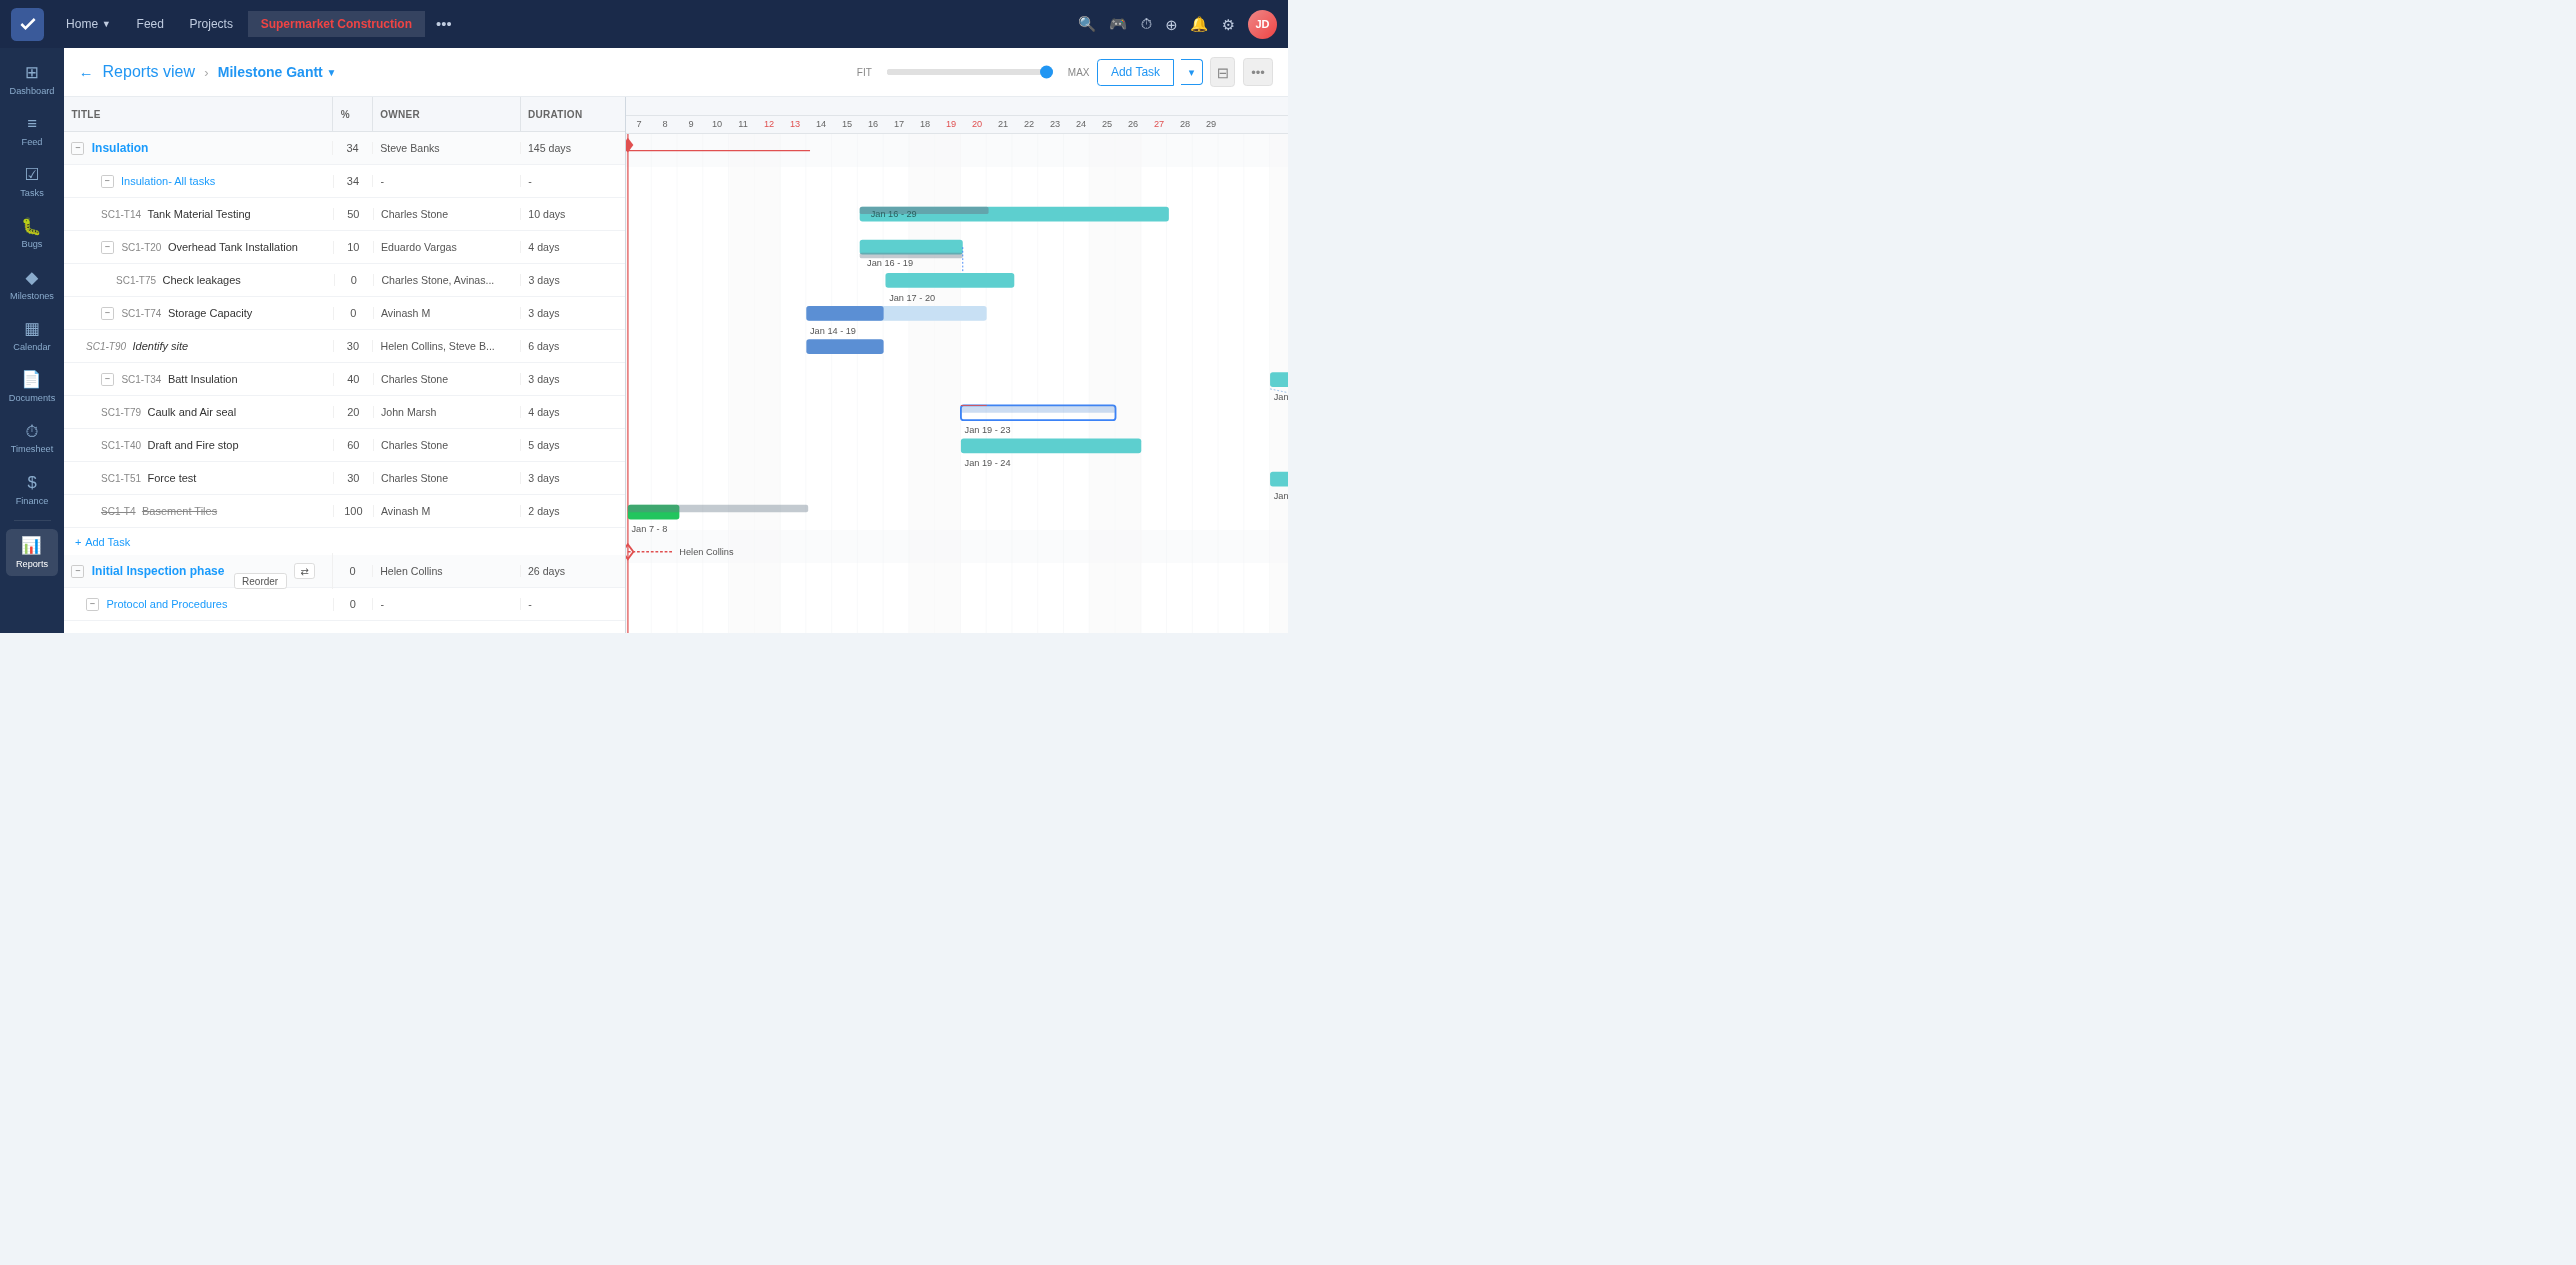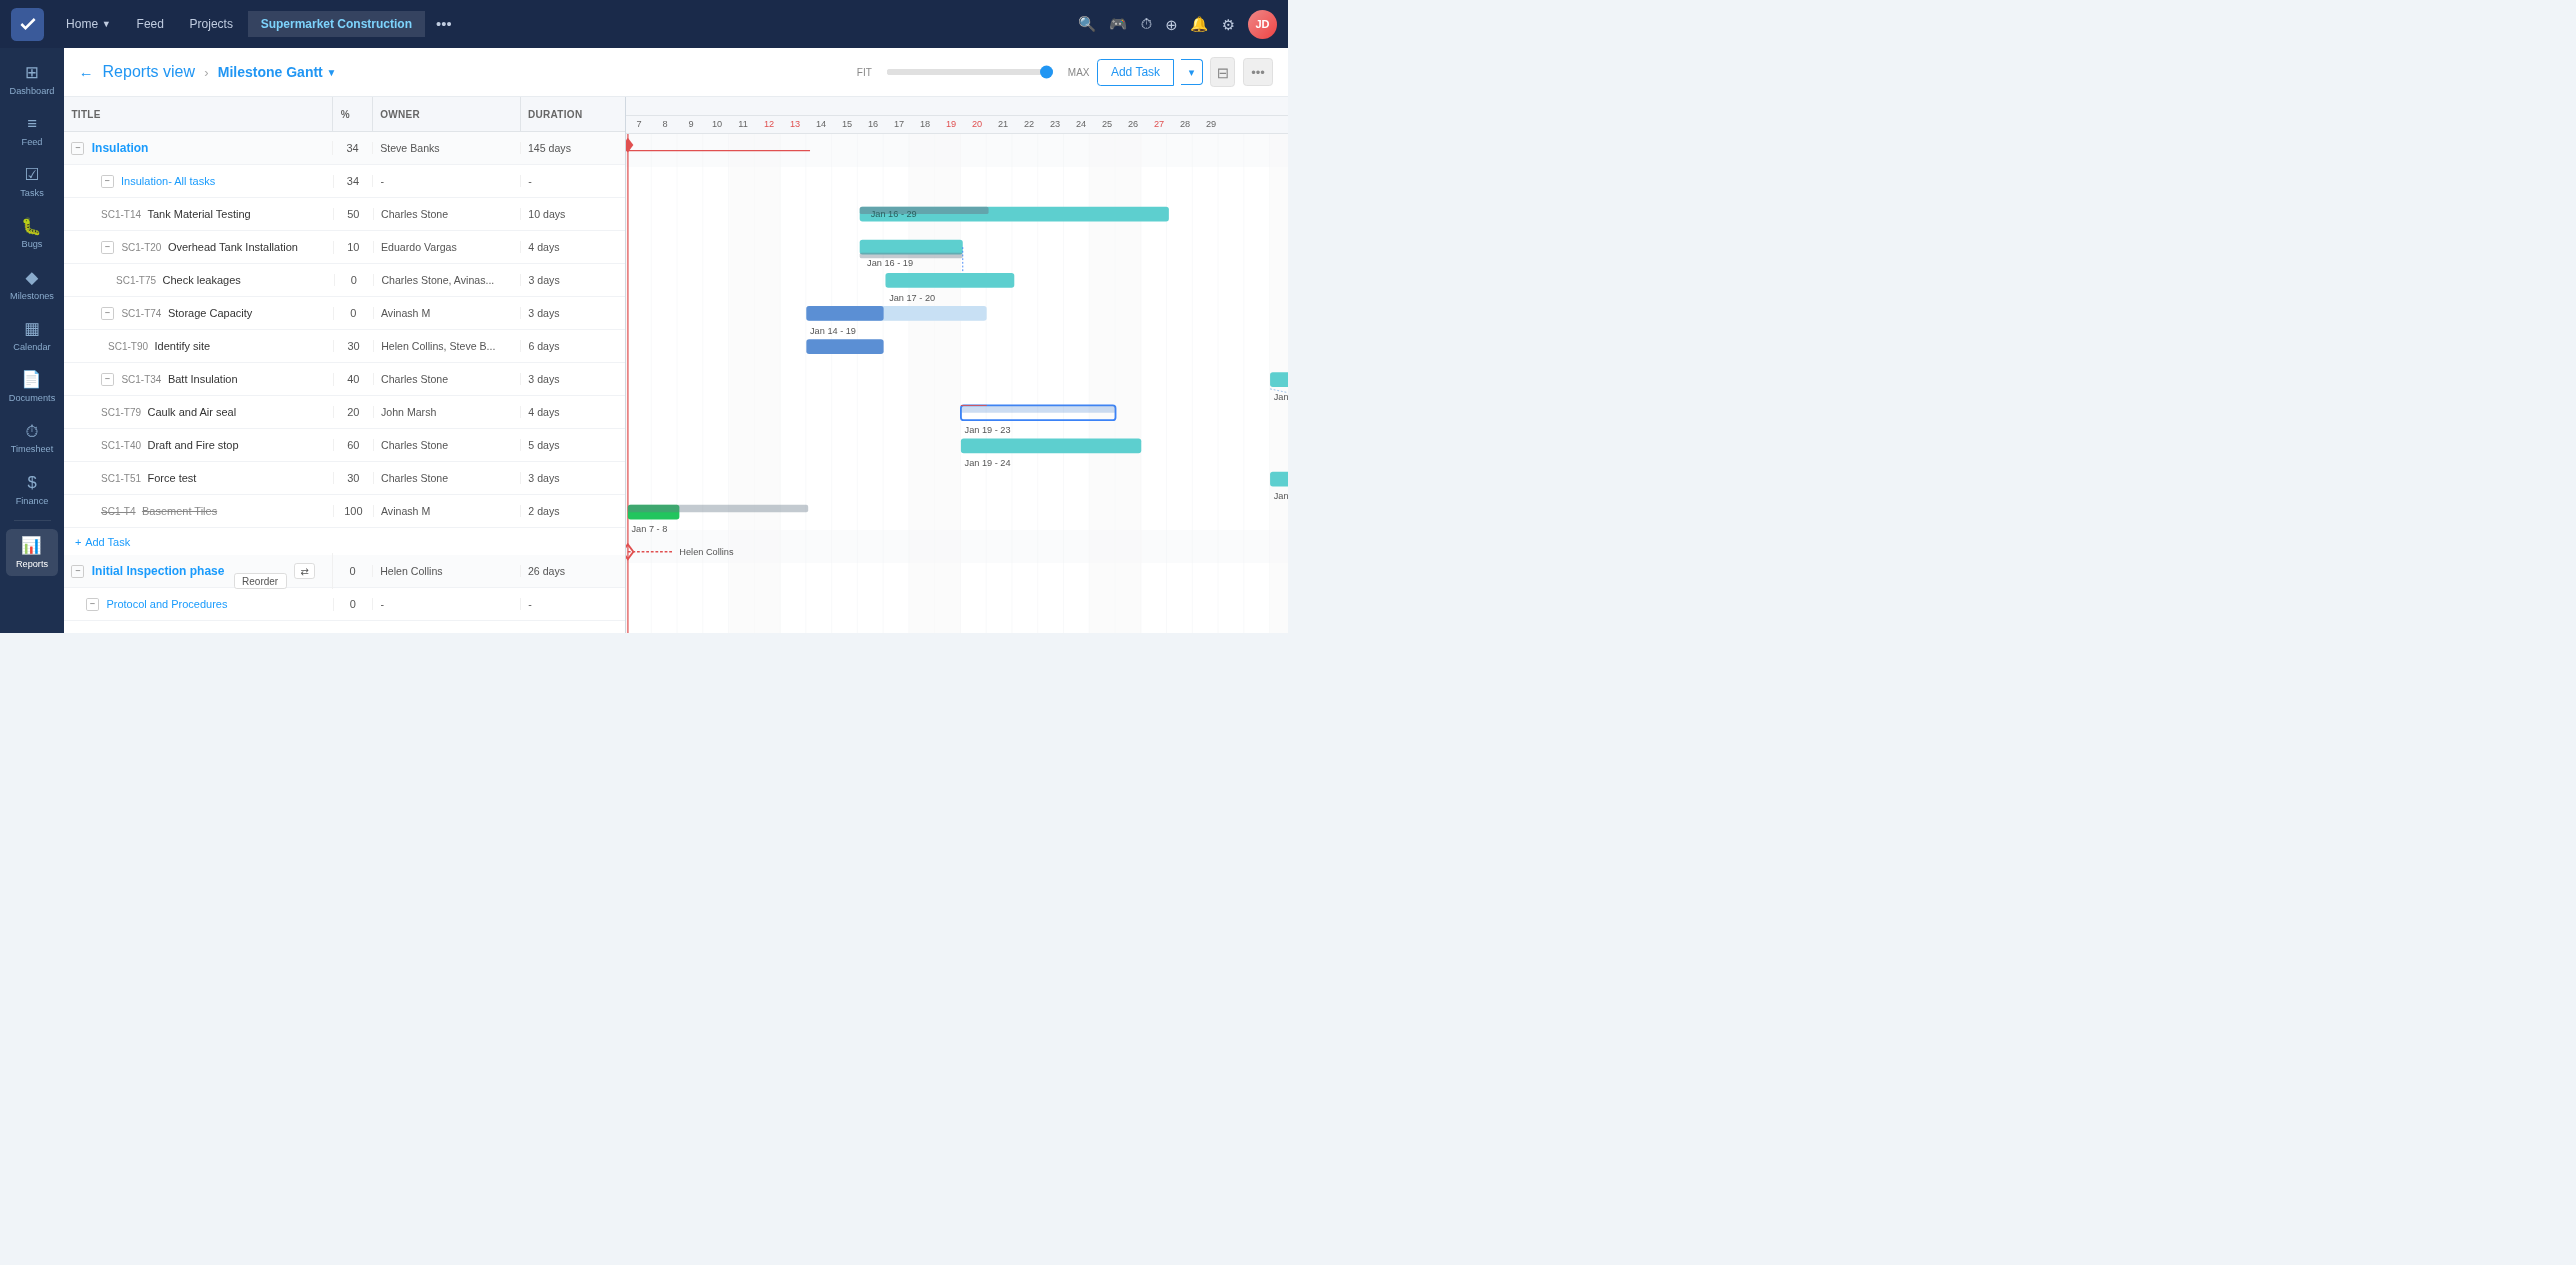--- a/index.html
+++ b/index.html
@@ -24,21 +24,21 @@
     .nav-logo svg { width: 20px; height: 20px; }
     .nav-item {
       color: #c0cce0;
       padding: 5.5px 11px;
       border-radius: 3.7px;
       font-size: 12px;
       cursor: pointer;
       display: flex; align-items: center; gap: 3.7px;
     }
     .nav-project {
-      color: #7dd3fc;
+      color: #ef4444;
       padding: 6px 13px;
       border-radius: 0;
       font-size: 12px;
       font-weight: 600;
       cursor: pointer;
       background: rgba(255,255,255,0.12);
     }
     .nav-dots { color: #c0cce0; font-size: 14.7px; cursor: pointer; padding: 5.5px 7.4px; }
     .nav-right { margin-left: auto; display: flex; align-items: center; gap: 13px; }
     .nav-icon { color: #c0cce0; cursor: pointer; font-size: 14.7px; }
@@ -485,21 +485,21 @@
                 <span class="collapse-btn">−</span>
                 <span class="task-id">SC1-T74</span>
                 <span class="task-name">Storage Capacity</span>
               </div>
               <div class="cell cell-pct">0</div>
               <div class="cell cell-owner">Avinash M</div>
               <div class="cell cell-duration">3 days</div>
             </div>
 
             <div class="task-row">
-              <div class="cell cell-title" style="padding-left:44px;">
+              <div class="cell cell-title" style="padding-left:22px;font-style:italic;">
                 <span class="task-id">SC1-T90</span>
                 <span class="task-name">Identify site</span>
               </div>
               <div class="cell cell-pct">30</div>
               <div class="cell cell-owner">Helen Collins, Steve B...</div>
               <div class="cell cell-duration">6 days</div>
             </div>
 
             <div class="task-row">
               <div class="cell cell-title" style="padding-left:37px;">

